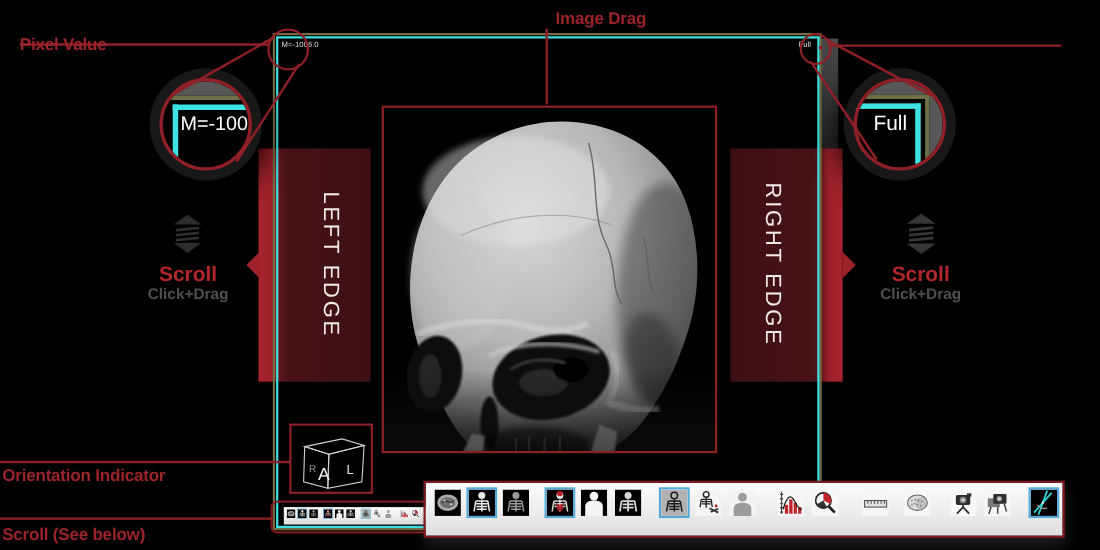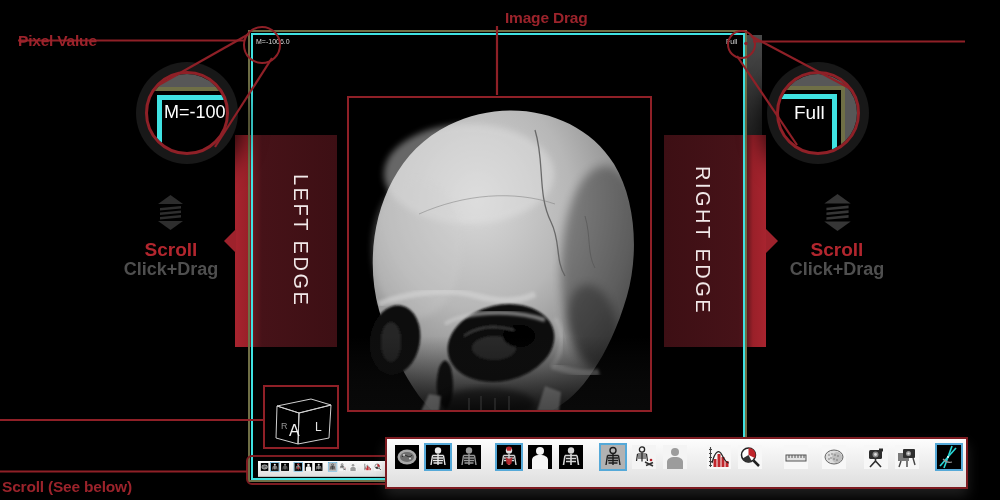--- a/index.html
+++ b/index.html
@@ -25,21 +25,21 @@
   
   .edge-block{position:absolute;top:135px;width:102px;height:212px;display:flex;align-items:center;justify-content:center;}
   .edge-left{left:235px;background:linear-gradient(90deg,#a8242f 0px,#9a2029 13px,#5c161d 20px,#461218 27px,#3d0f14 100%);}
   .edge-right{left:664px;background:linear-gradient(90deg,#3d0f14 0%,#461218 calc(100% - 27px),#5c161d calc(100% - 20px),#9a2029 calc(100% - 13px),#a8242f 100%);}
   .notch{position:absolute;width:0;height:0;border-top:12px solid transparent;border-bottom:12px solid transparent;}
   .notch-left{left:224px;top:229px;border-right:12px solid #9e222c;}
   .notch-right{left:766px;top:229px;border-left:12px solid #9e222c;}
 
   
   .scroll-label{position:absolute;color:#b2262e;font-weight:700;font-size:19px;width:80px;text-align:center;}
-  .drag-label{position:absolute;color:#4f4f4f;font-weight:700;font-size:18px;width:110px;text-align:center;}
+  .drag-label{position:absolute;color:#4f4f4f;font-weight:700;font-size:14px;width:110px;text-align:center;}
 
   
   .mag{position:absolute;width:78px;height:78px;border-radius:50%;border:3px solid #8f2027;background:#000;overflow:hidden;
        box-shadow:0 0 0 9px rgba(40,40,40,.6),0 10px 24px 14px rgba(0,0,0,.9);}
   .mag div{position:absolute;}
   .mag .txt{color:#fff;font-size:18px;white-space:nowrap;}
   .mark{position:absolute;border:2.5px solid #8f2027;border-radius:50%;}
 
   
   .big-strip{position:absolute;left:385px;top:437px;width:579px;height:48px;border:2px solid #7d1b21;
@@ -501,15 +501,16 @@
       <line x1="249" y1="34" x2="157" y2="86"></line>
       <line x1="272" y1="58" x2="215" y2="147"></line>
       <line x1="751" y1="36" x2="851" y2="89"></line>
       <line x1="737" y1="56" x2="797" y2="145"></line>
     </g>
     <circle cx="746" cy="43.5" r="1.8" fill="#8f2027"></circle>
   </svg>
 
   <span class="ann" style="left:505px;top:9px;">Image Drag</span>
   <span class="ann" style="left:18px;top:32px;">Pixel Value</span>
+  <span class="ann" style="left:2px;top:424px;">Orientation Indicator</span>
   <span class="ann" style="left:2px;top:478px;">Scroll (See below)</span>
 
 </div>
 
 </body></html>

